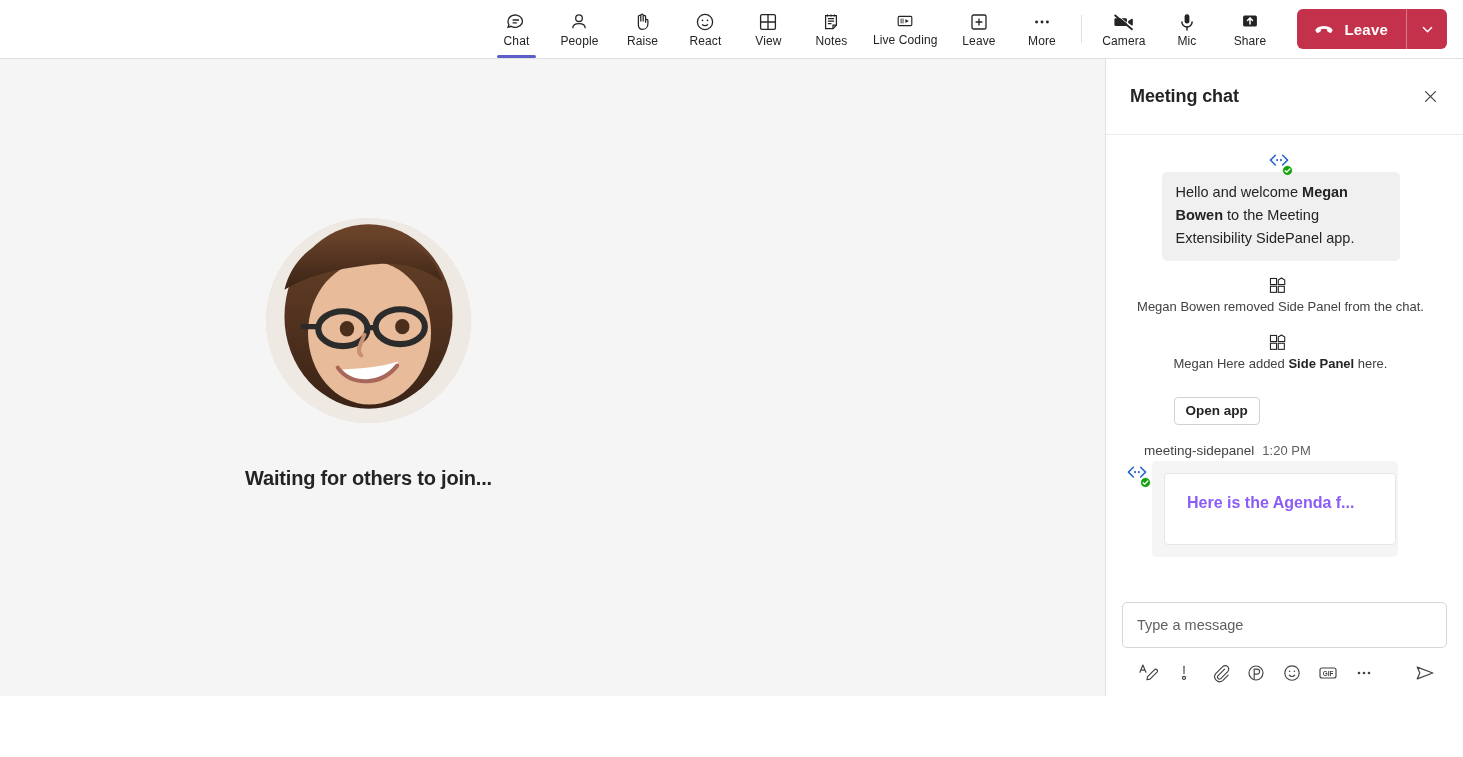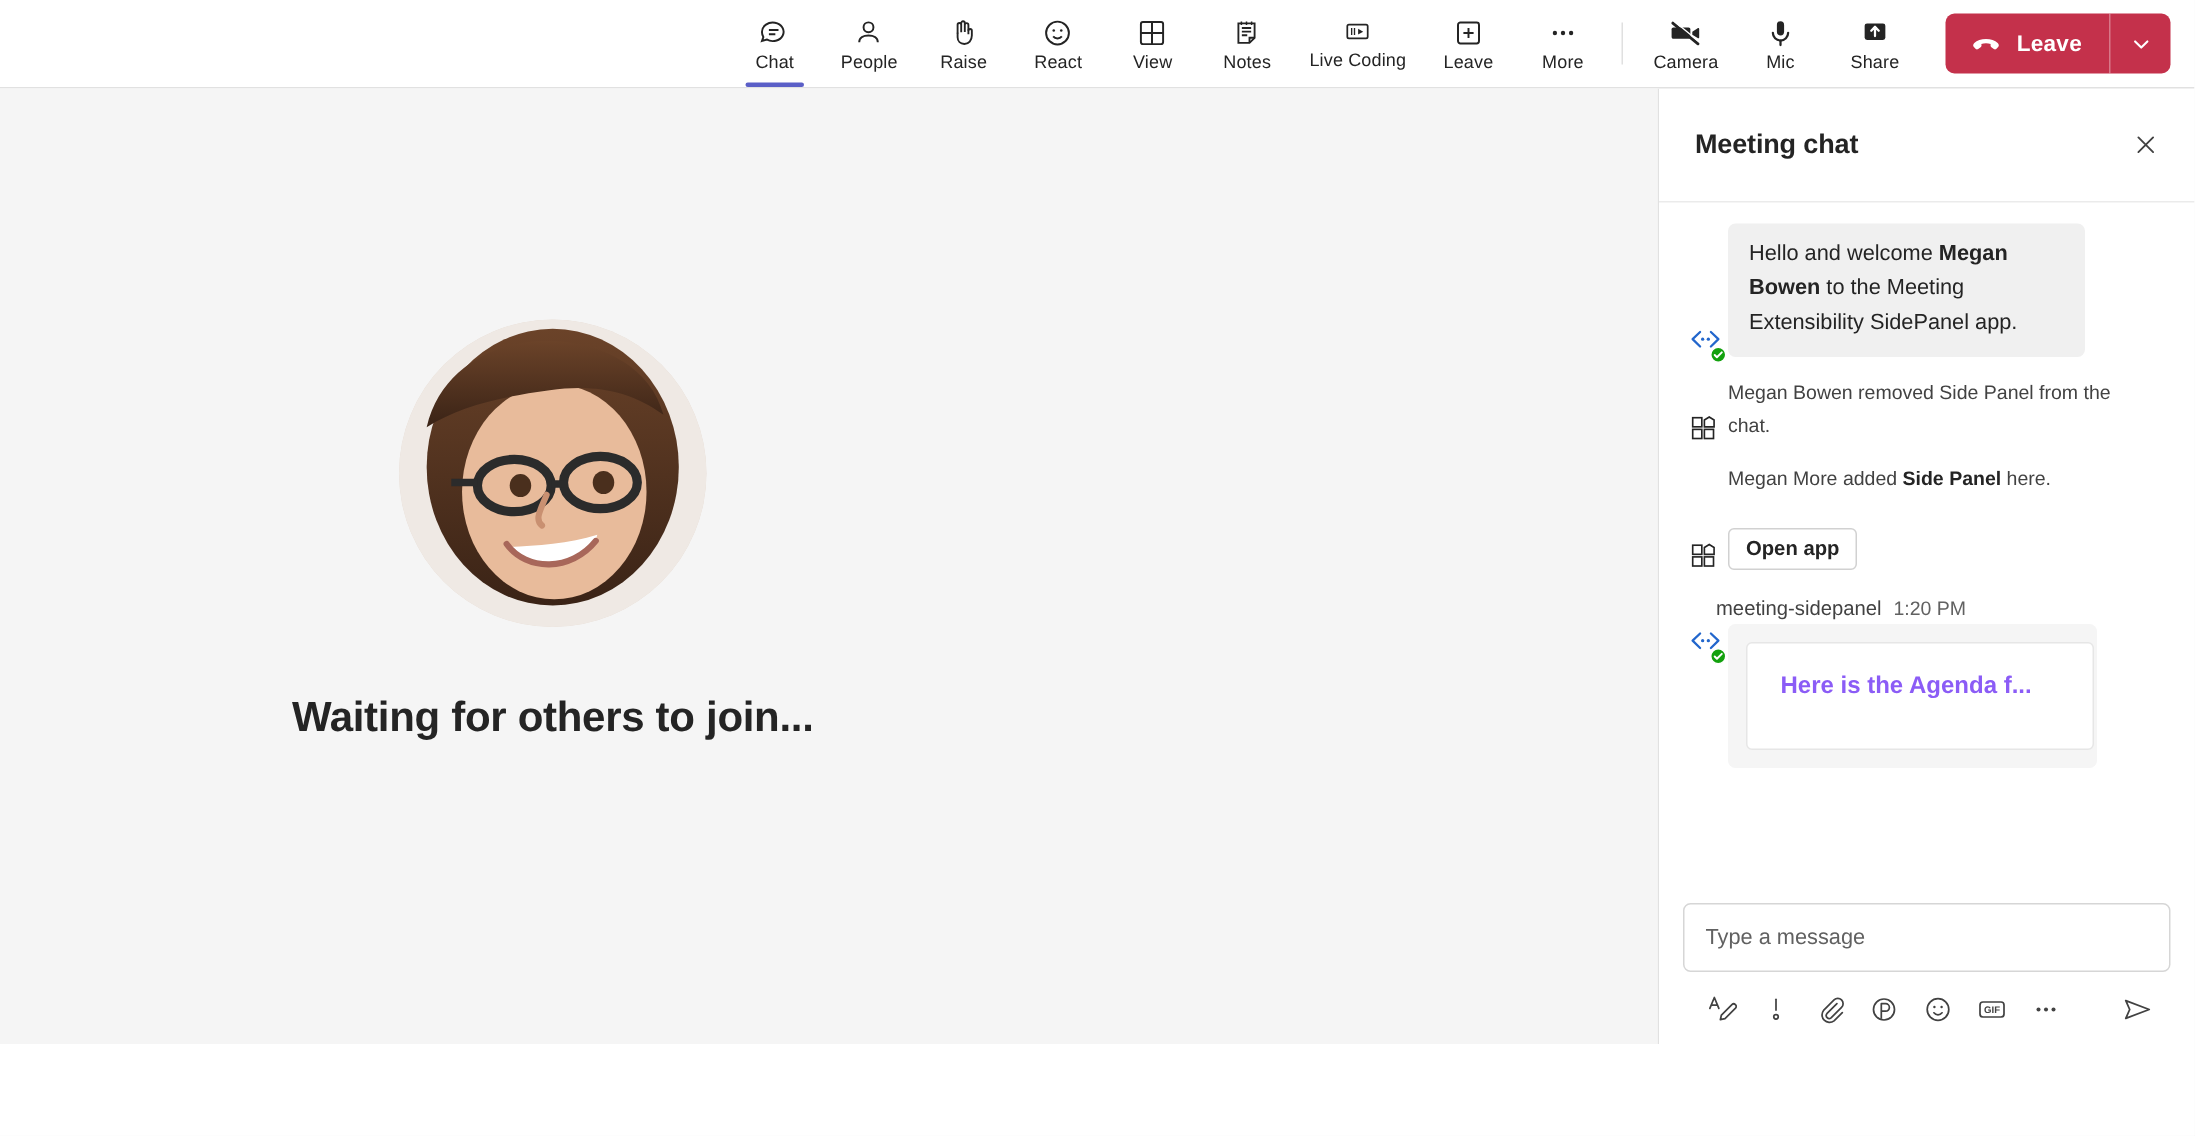--- a/index.html
+++ b/index.html
@@ -145,21 +145,21 @@
     height: 205px;
     border-radius: 50%;
     overflow: hidden;
     position: relative;
     background: #e8ded6;
     margin-bottom: 44px;
   }
   .avatar svg { display: block; width: 100%; height: 100%; }
 
   .stage-caption {
-    font-size: 28px;
+    font-size: 20px;
     font-weight: 600;
     color: #242424;
     letter-spacing: -0.2px;
   }
 
   
   .chat-panel {
     width: 358px;
     min-width: 358px;
     background: #ffffff;
@@ -193,22 +193,23 @@
 
   .chat-scroll {
     flex: 1 1 auto;
     overflow: hidden;
     padding: 8px 0 4px 0;
   }
 
   
   .msg-row {
     display: flex;
-    align-items: flex-end;
+    align-items: center;
     padding: 6px 28px 6px 20px;
+    flex-direction: column;
   }
   .msg-gutter {
     width: 26px;
     min-width: 26px;
     display: flex;
     justify-content: flex-start;
     padding-top: 3px;
   }
 
   .bot-ico { position: relative; width: 22px; height: 20px; }
@@ -613,21 +614,21 @@
               <svg width="19" height="19" viewBox="0 0 20 20" fill="none" stroke="#242424" stroke-width="1.15">
                 <rect x="2.6" y="2.6" width="6.4" height="6.4"></rect>
                 <rect x="2.6" y="10.8" width="6.4" height="6.4"></rect>
                 <rect x="10.8" y="10.8" width="6.4" height="6.4"></rect>
                 <path d="M10.8 9V4.2l3.4-2.1 3.4 2.1V9z"></path>
               </svg>
             </span>
           </div>
           <div>
             <div class="sys-text">
-              <span>Megan More added </span><b>Side Panel</b><span> here.</span>
+              <span>Megan Here added </span><b>Side Panel</b><span> here.</span>
             </div>
             <button class="open-app-btn">Open app</button>
           </div>
         </div>
 
         <div class="meta-row">
           <span class="meta-sender">meeting-sidepanel</span>
           <span class="meta-time">1:20 PM</span>
         </div>
 

